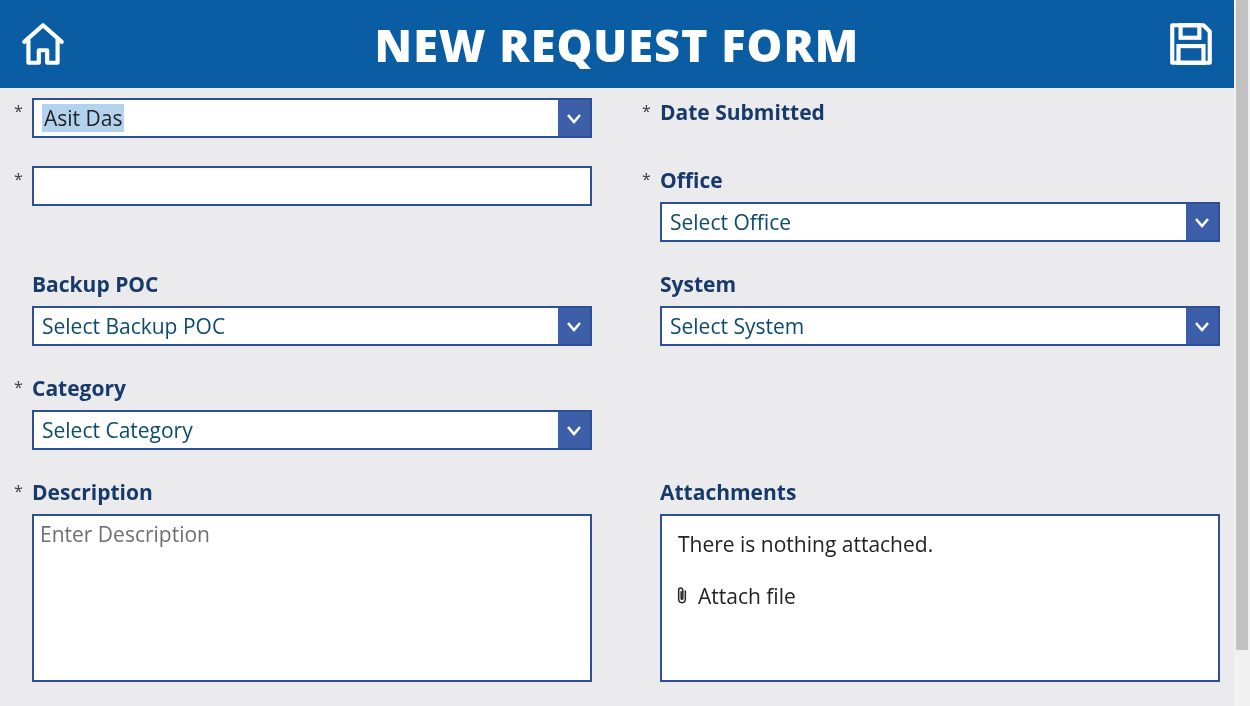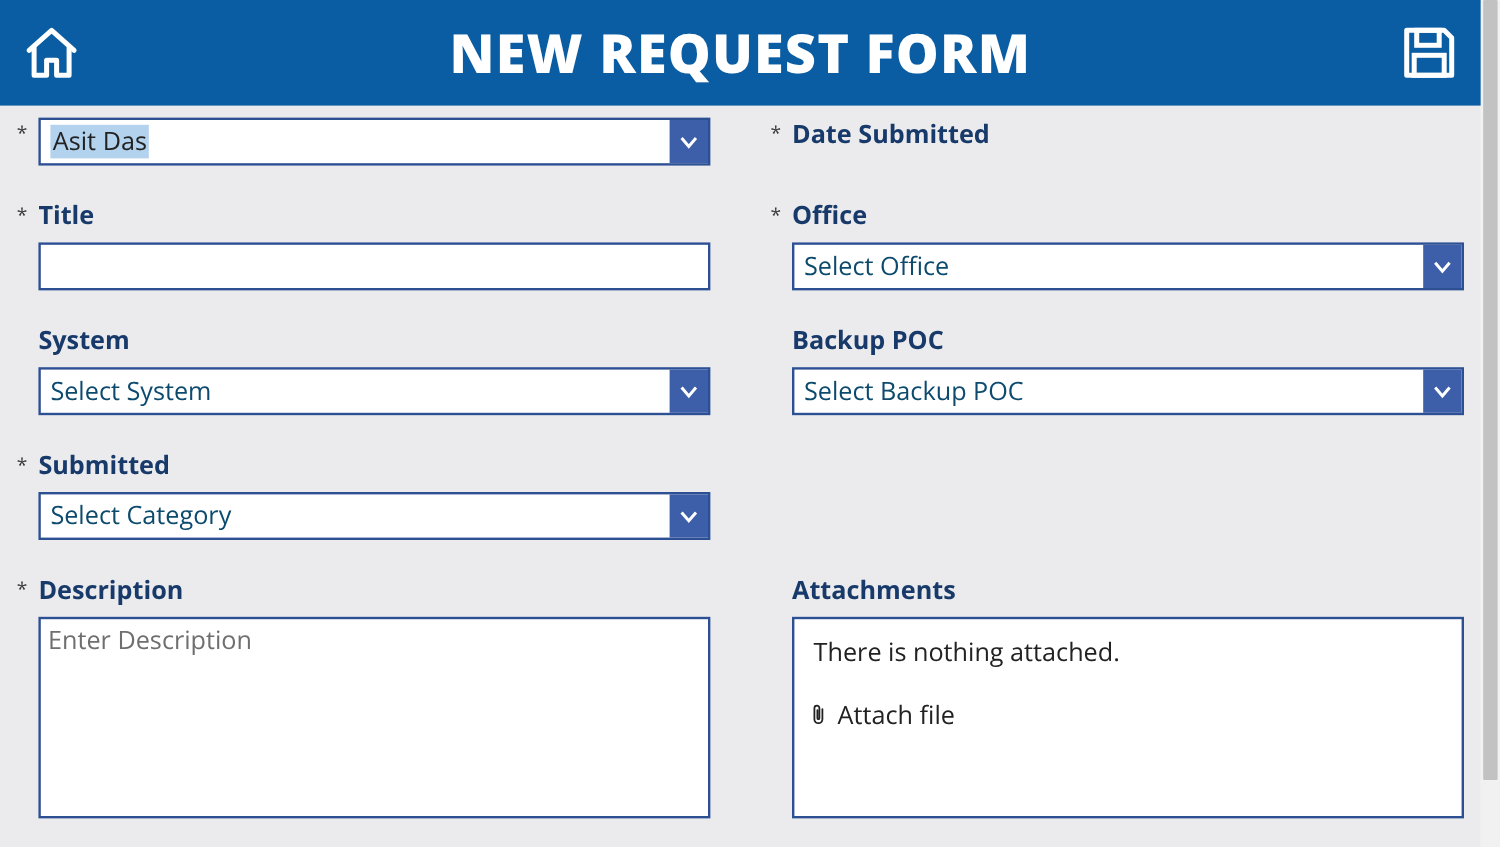--- a/index.html
+++ b/index.html
@@ -206,21 +206,20 @@
             <span class="req-mark">*</span>
             <span class="field-label">Date Submitted</span>
           </div>
         </div>
       </div>
 
       <div class="columns">
         <div class="col">
           <div class="field">
             <span class="req-mark">*</span>
-            <span class="field-label">Title</span>
             <div class="plain-input">
               <input type="text" class="native-input" value="" style="">
             </div>
           </div>
         </div>
         <div class="col">
           <div class="field">
             <span class="req-mark">*</span>
             <span class="field-label">Office</span>
             <div class="select-wrap">
@@ -231,51 +230,51 @@
                   </svg>
               </div>
             </div>
           </div>
         </div>
       </div>
 
       <div class="columns">
         <div class="col">
           <div class="field">
+            <span class="field-label">Backup POC</span>
+            <div class="select-wrap">
+              <div class="select-text placeholder">Select Backup POC</div>
+              <div class="dropdown-btn">
+                <svg viewBox="0 0 16 16" width="16" height="16">
+                    <path d="M2 5 L8 12 L14 5" stroke-width="2.5" fill="none"></path>
+                  </svg>
+              </div>
+            </div>
+          </div>
+        </div>
+        <div class="col">
+          <div class="field">
             <span class="field-label">System</span>
             <div class="select-wrap">
               <div class="select-text placeholder">Select System</div>
               <div class="dropdown-btn">
                 <svg viewBox="0 0 16 16" width="16" height="16">
                     <path d="M2 5 L8 12 L14 5" stroke-width="2.5" fill="none"></path>
                   </svg>
               </div>
             </div>
           </div>
         </div>
-        <div class="col">
-          <div class="field">
-            <span class="field-label">Backup POC</span>
-            <div class="select-wrap">
-              <div class="select-text placeholder">Select Backup POC</div>
-              <div class="dropdown-btn">
-                <svg viewBox="0 0 16 16" width="16" height="16">
-                    <path d="M2 5 L8 12 L14 5" stroke-width="2.5" fill="none"></path>
-                  </svg>
-              </div>
-            </div>
-          </div>
-        </div>
-      </div>
-
-      <div class="columns">
-        <div class="col">
-          <div class="field">
-            <span class="req-mark">*</span>
-            <span class="field-label">Submitted</span>
+      </div>
+
+      <div class="columns">
+        <div class="col">
+          <div class="field">
+            <span class="req-mark">*</span>
+            <span class="field-label">Category</span>
             <div class="select-wrap">
               <div class="select-text placeholder">Select Category</div>
               <div class="dropdown-btn">
                 <svg viewBox="0 0 16 16" width="16" height="16">
                     <path d="M2 5 L8 12 L14 5" stroke-width="2.5" fill="none"></path>
                   </svg>
               </div>
             </div>
           </div>
         </div>

